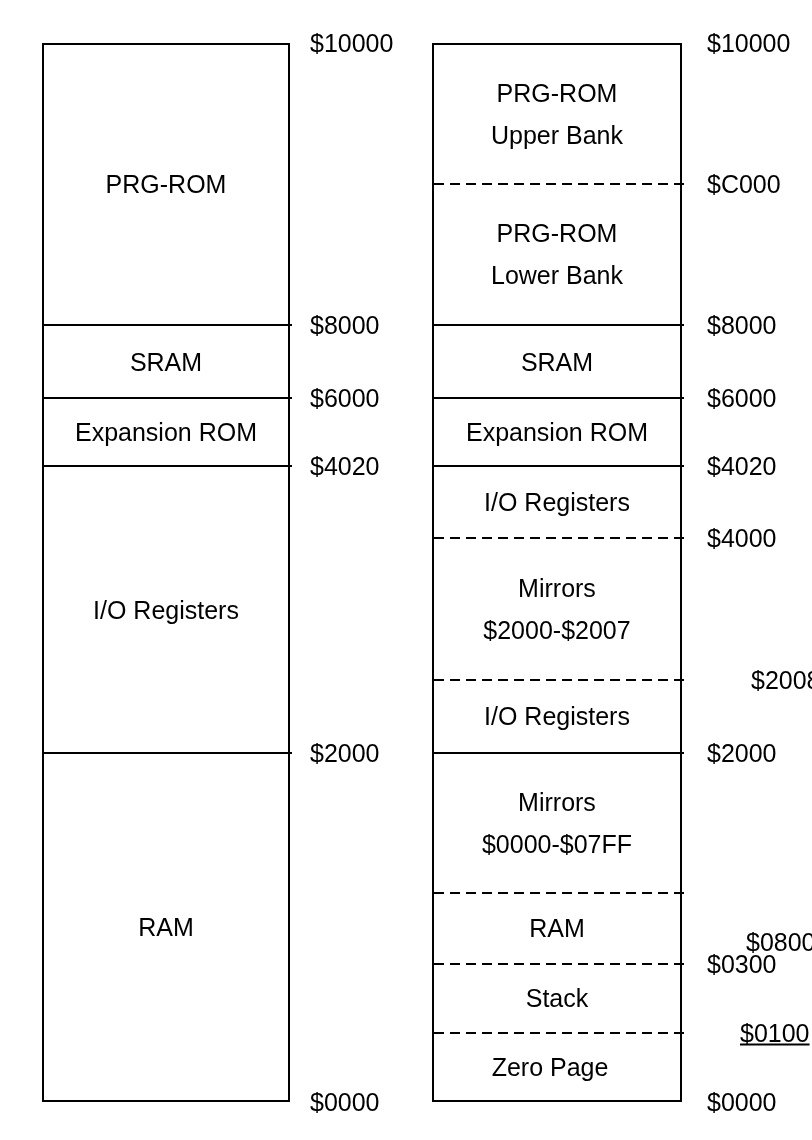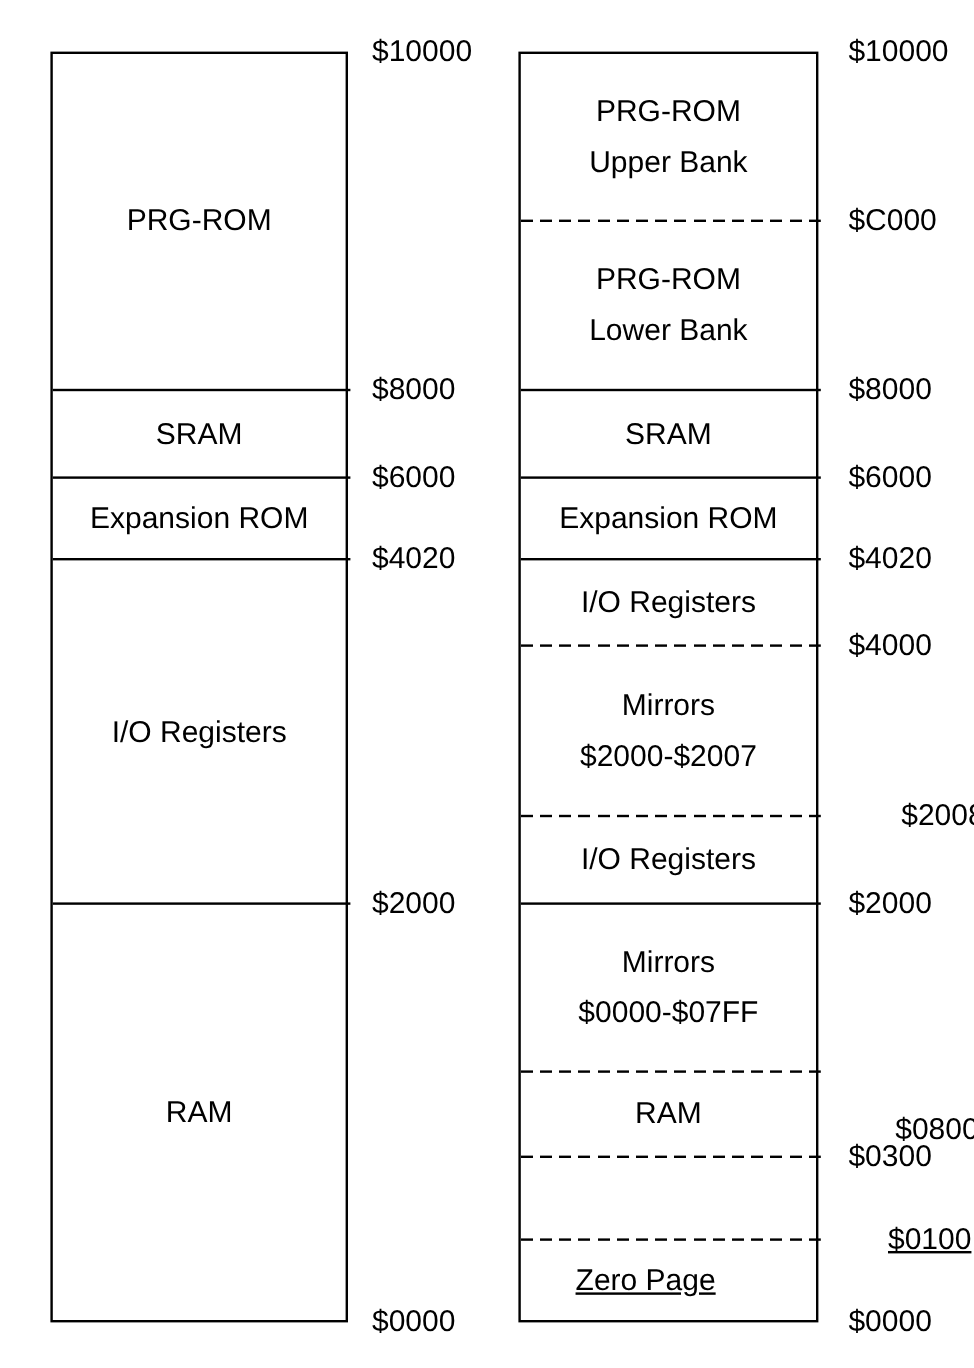--- a/index.html
+++ b/index.html
@@ -92,21 +92,22 @@
 Lower Bank</div>
   <div class="seg-label" style="left:432px; top:362px; width:250px;">SRAM</div>
   <div class="seg-label" style="left:432px; top:432px; width:250px;">Expansion ROM</div>
   <div class="seg-label" style="left:432px; top:502px; width:250px;">I/O Registers</div>
   <div class="seg-label" style="left:432px; top:609px; width:250px;">Mirrors
 $2000-$2007</div>
   <div class="seg-label" style="left:432px; top:716px; width:250px;">I/O Registers</div>
   <div class="seg-label" style="left:432px; top:823px; width:250px;">Mirrors
 $0000-$07FF</div>
   <div class="seg-label" style="left:432px; top:928px; width:250px;">RAM</div>
-  <div class="seg-label" style="left:420px; top:1067px; width:236px;text-decoration:underline;">Zero Page</div>
+  <div class="seg-label" style="left:432px; top:998px; width:250px;">Stack</div>
+  <div class="seg-label" style="left:432px; top:1067px; width:236px;">Zero Page</div>
 
   <div class="addr" style="left:707px; top:43px;">$10000</div>
   <div class="addr" style="left:707px; top:184px;">$C000</div>
   <div class="addr" style="left:707px; top:325px;">$8000</div>
   <div class="addr" style="left:707px; top:398px;">$6000</div>
   <div class="addr" style="left:707px; top:466px;">$4020</div>
   <div class="addr" style="left:707px; top:538px;text-align:right;">$4000</div>
   <div class="addr" style="left:707px; top:680px;margin-left:44px;">$2008</div>
   <div class="addr" style="left:707px; top:753px;">$2000</div>
   <div class="addr" style="left:707px; top:942px;margin-left:39px;">$0800</div>

